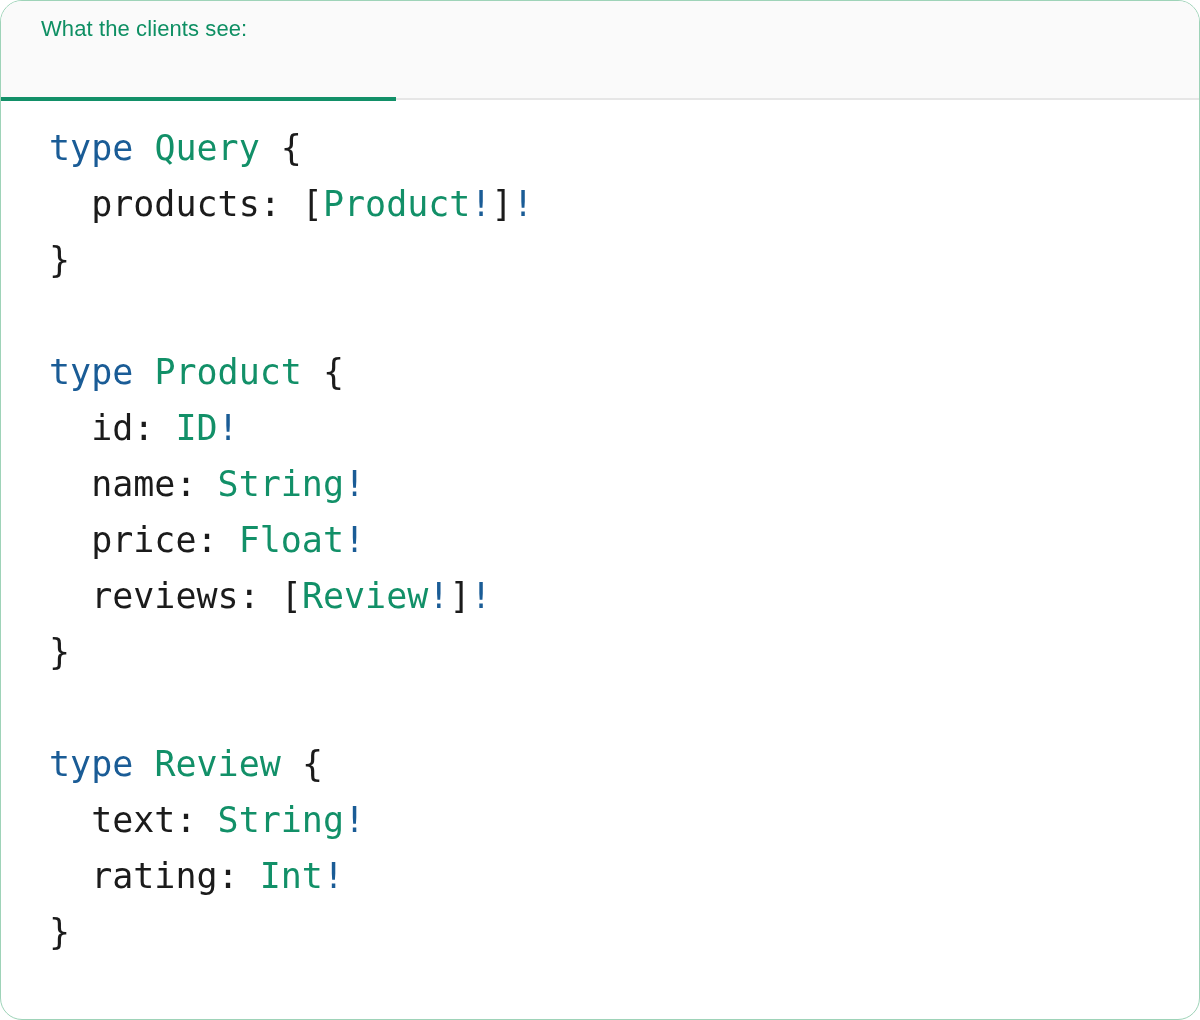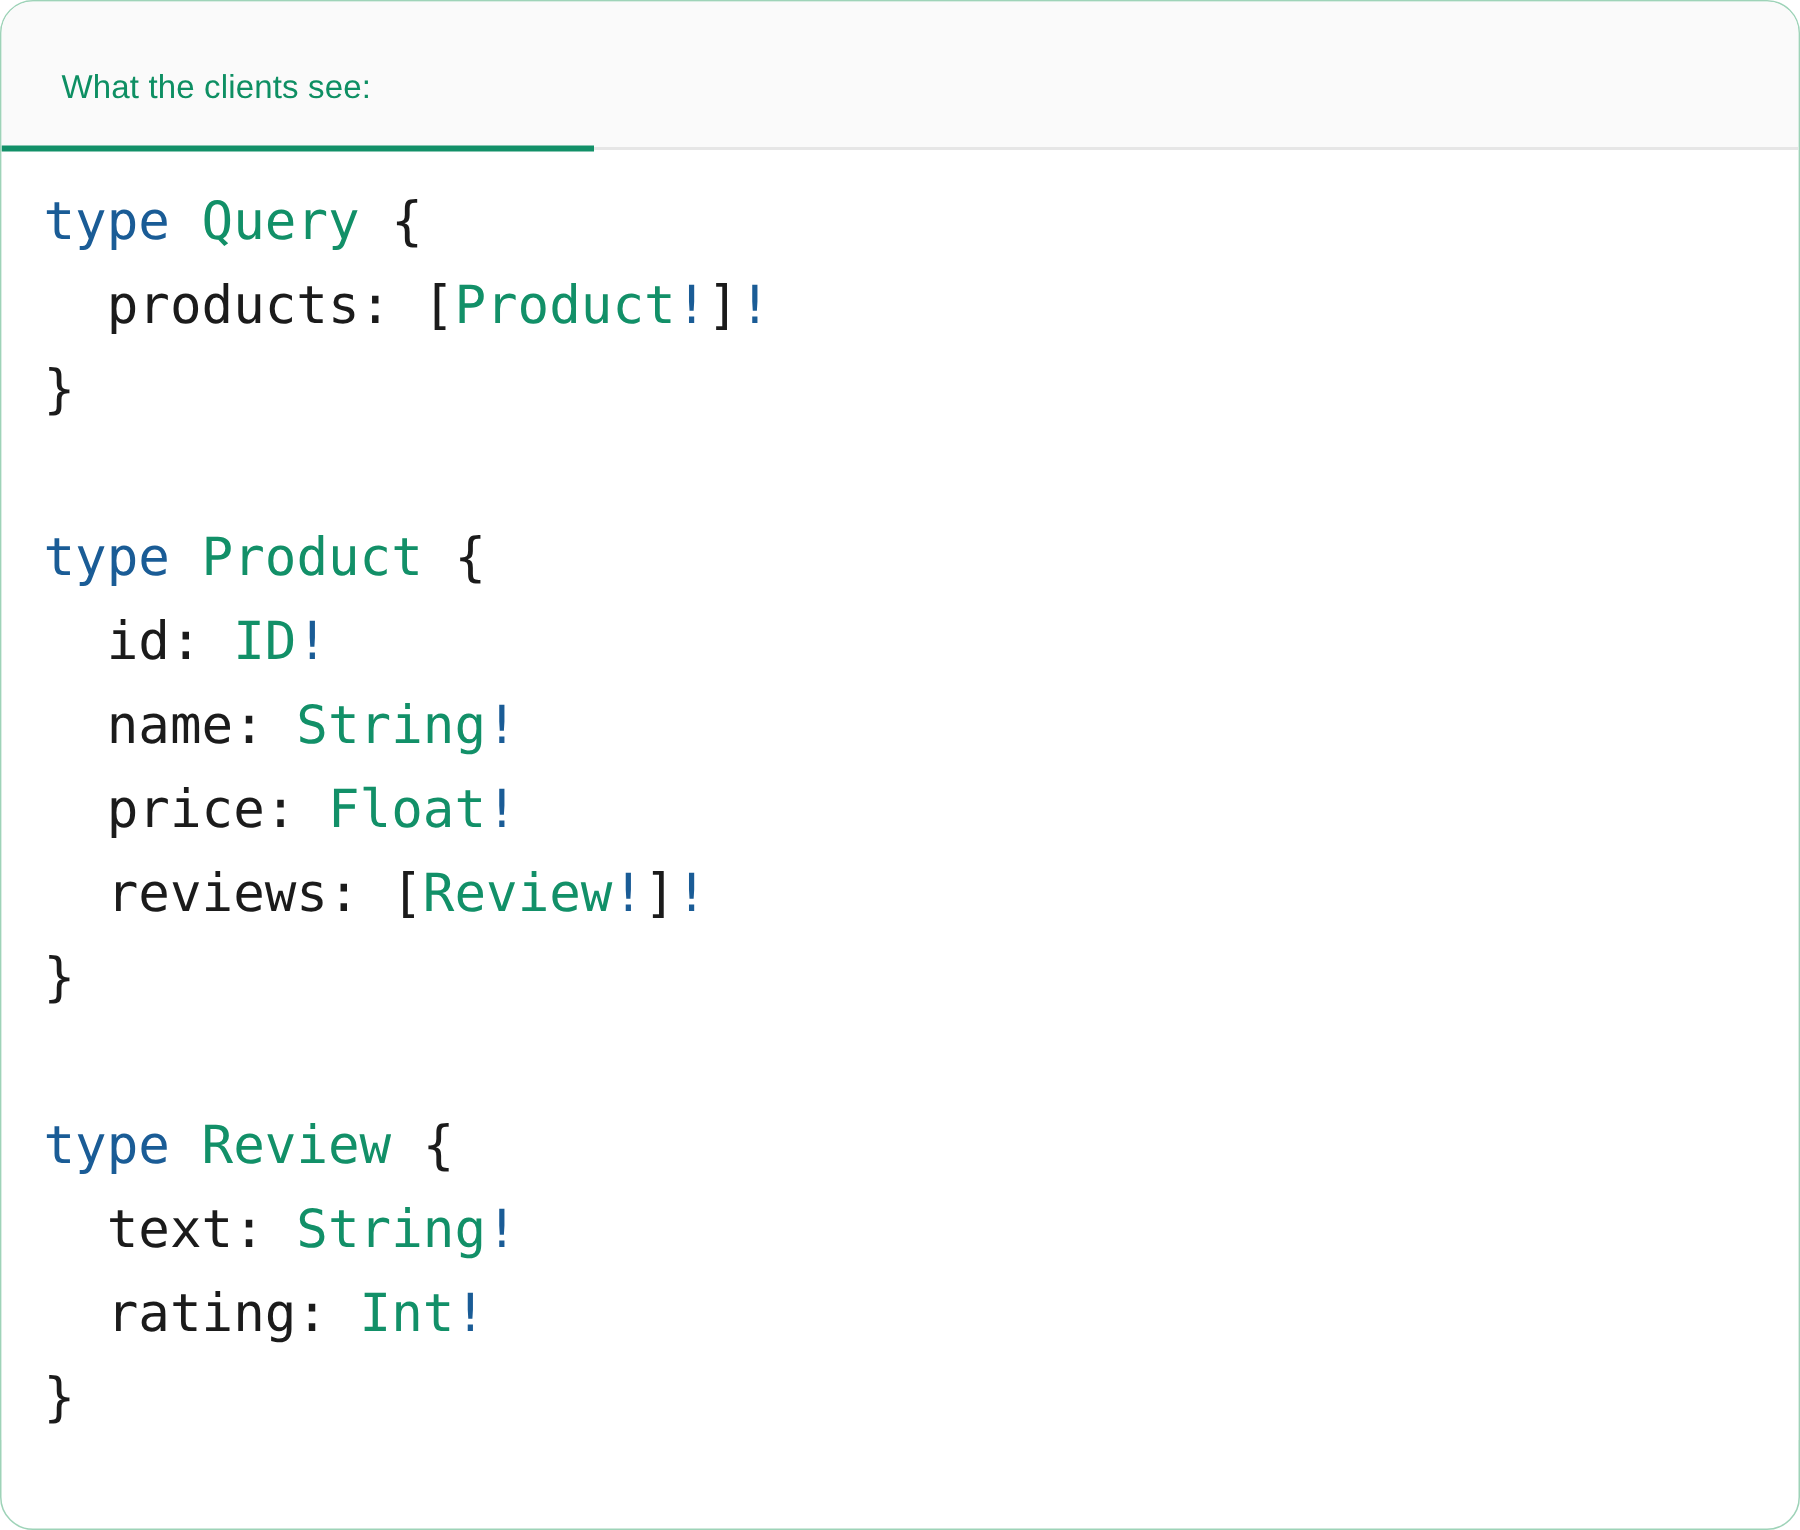--- a/index.html
+++ b/index.html
@@ -33,21 +33,21 @@
     background: #fafafa;
     border-bottom: 2px solid #e6e6e6;
     display: flex;
     align-items: center;
   }
   .tab {
     position: relative;
     box-sizing: border-box;
     height: 99px;
     display: flex;
-    align-items: center;
+    align-items: flex-start;
     padding: 16px 24px 0 40px;
     width: 395px;
   }
   .tab-label {
     font-family: "Liberation Sans", sans-serif;
     font-size: 22px;
     font-weight: 400;
     color: #0e8f63;
     letter-spacing: 0.1px;
     white-space: nowrap;
@@ -57,21 +57,21 @@
     left: 0;
     bottom: -2px;
     width: 395px;
     height: 4px;
     background: #129068;
   }
 
   
   .code-area {
     box-sizing: border-box;
-    padding: 20px 0 0 28px;
+    padding: 20px 0 0 48px;
     background: #ffffff;
   }
   .code {
     font-family: "DejaVu Sans Mono", monospace;
     font-size: 35px;
     line-height: 56px;
     white-space: pre;
     color: #1b1b1b;
     margin: 0;
   }

